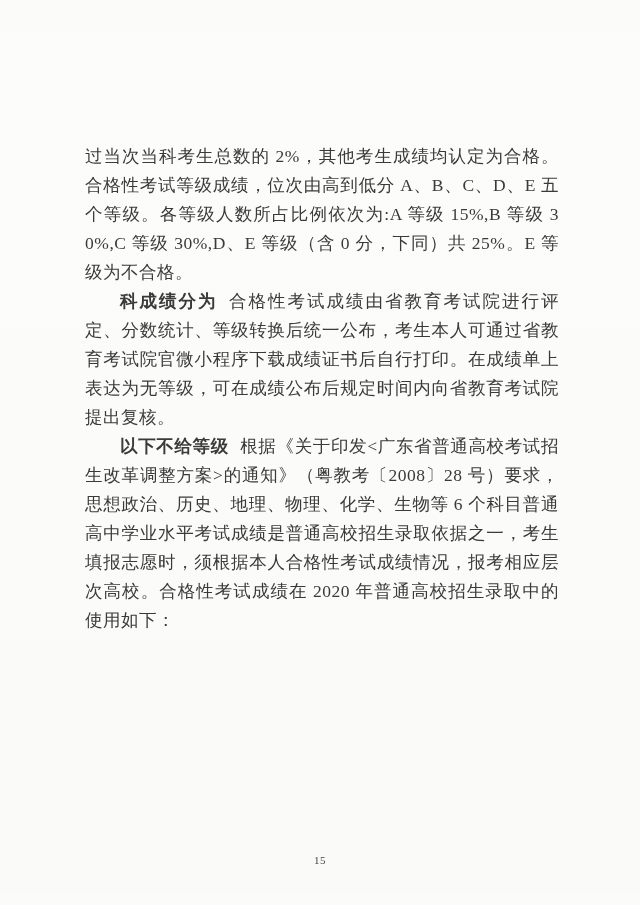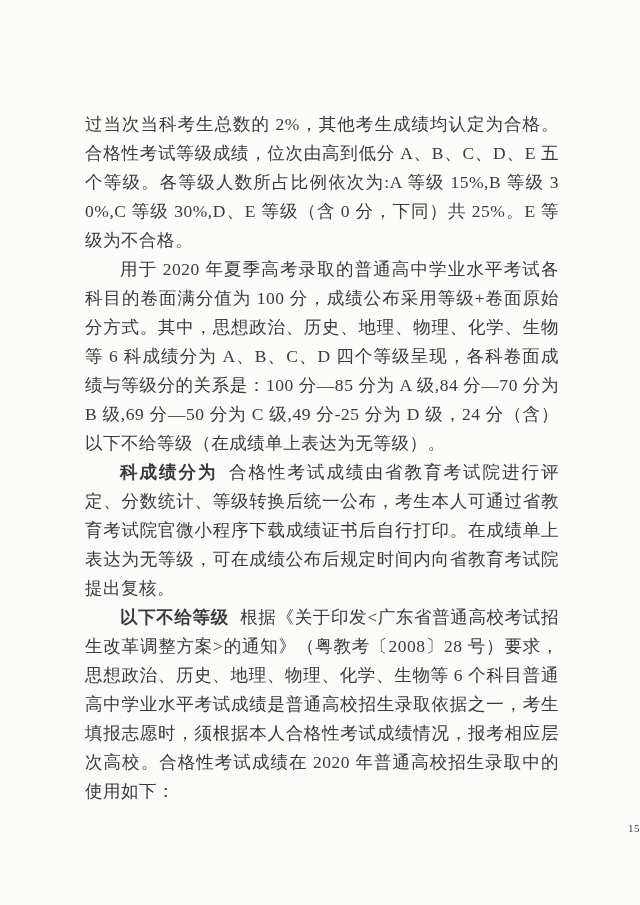--- a/index.html
+++ b/index.html
@@ -8,20 +8,21 @@
     background: #fbfbf9;
   }
   .page {
     position: relative;
     width: 640px;
     height: 861px;
     background: linear-gradient(180deg, #fcfcfa 0%, #fbfbf9 50%, #fafaf8 100%);
     overflow: hidden;
     font-family: "Liberation Serif", "DejaVu Serif", serif;
     color: #3a3a3a;
+    margin-top: 32px;
   }
   .text-block {
     position: absolute;
     left: 85px;
     top: 110px;
     width: 474px;
   }
   .para {
     margin: 0;
     font-size: 17.5px;
@@ -35,30 +36,29 @@
   }
   .lead {
     font-weight: bold;
     margin-right: 0.65em;
   }
   .page-number {
     position: absolute;
     left: 0;
     right: 0;
     top: 822px;
-    text-align: right;
+    text-align: center;
     font-size: 11px;
     color: #454545;
     letter-spacing: 0.5px;
   }
 </style>
 </head>
 <body>
 
 <div class="page">
   <div class="text-block">
       <p class="para"><span>过当次当科考生总数的 2%，其他考生成绩均认定为合格。合格性考试等级成绩，位次由高到低分 A、B、C、D、E 五个等级。各等级人数所占比例依次为:A 等级 15%,B 等级 30%,C 等级 30%,D、E 等级（含 0 分，下同）共 25%。E 等级为不合格。</span></p>
-      <p class="para indent"><span>用于 2020 年夏季高考录取的普通高中学业水平考试各科目的卷面满分值为 100 分，成绩公布采用等级+卷面原始分方式。其中，思想政治、历史、地理、物理、化学、生物等 6 科成绩分为 A、B、C、D 四个等级呈现，各科卷面成绩与等级分的关系是：100 分—85 分为 A 级,84 分—70 分为 B 级,69 分—50 分为 C 级,49 分-25 分为 D 级，24 分（含）以下不给等级（在成绩单上表达为无等级）。</span></p>
       <p class="para indent"><b class="lead">科成绩分为</b><span>合格性考试成绩由省教育考试院进行评定、分数统计、等级转换后统一公布，考生本人可通过省教育考试院官微小程序下载成绩证书后自行打印。在成绩单上表达为无等级，可在成绩公布后规定时间内向省教育考试院提出复核。</span></p>
       <p class="para indent"><b class="lead">以下不给等级</b><span>根据《关于印发&lt;广东省普通高校考试招生改革调整方案&gt;的通知》（粤教考〔2008〕28 号）要求，思想政治、历史、地理、物理、化学、生物等 6 个科目普通高中学业水平考试成绩是普通高校招生录取依据之一，考生填报志愿时，须根据本人合格性考试成绩情况，报考相应层次高校。合格性考试成绩在 2020 年普通高校招生录取中的使用如下：</span></p>
     </div>
   <div class="page-number">15</div>
 </div>
 
 </body></html>

